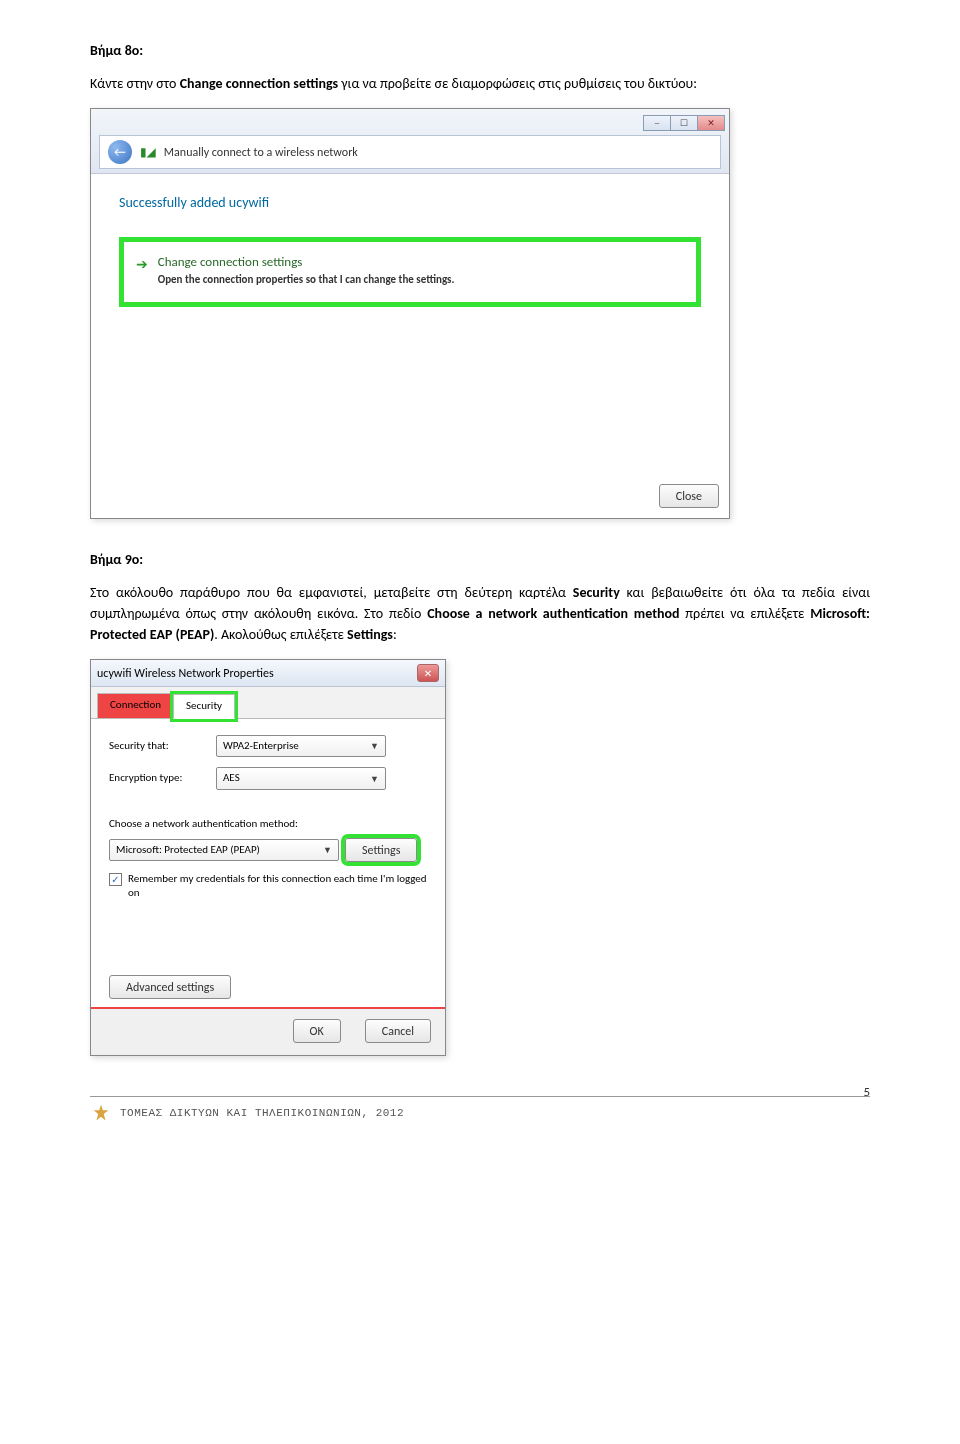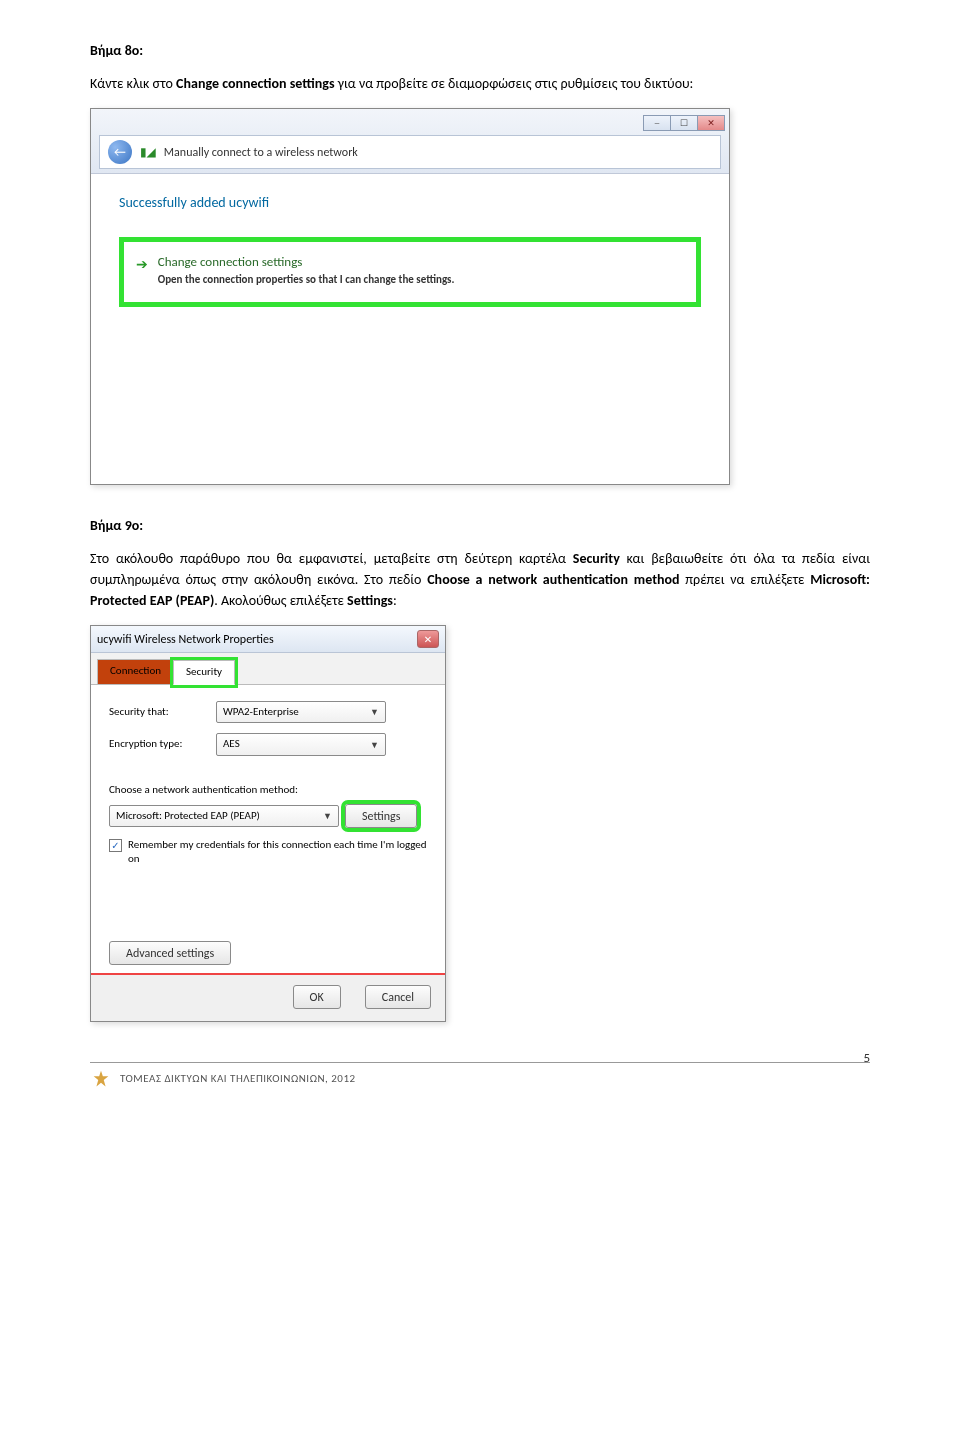--- a/index.html
+++ b/index.html
@@ -98,21 +98,21 @@
   .tabstrip {
     display:flex;
     padding: 6px 6px 0 6px;
     border-bottom:1px solid #bbb;
     background:#f2f2f2;
     gap:0;
   }
   .tab {
     border:1px solid #bbb;
     border-bottom:none;
-    background:#c2410c;
+    background:#ef4444;
     padding:3px 12px;
     font-size:11px;
     margin-right:-1px;
     position:relative;
   }
   .tab.active {
     background:#fff;
     border-bottom:1px solid #fff;
     top:1px;
     outline:3px solid #33e233;
@@ -151,33 +151,33 @@
   .footer {
     border-top:1px solid #999;
     margin-top:40px;
     padding-top:6px;
     display:flex;
     justify-content:space-between;
     align-items:center;
     font-size:11px;
     color:#555;
   }
-  .foot-left { display:flex; gap:8px; align-items:center; }
+  .foot-left { display:flex; gap:8px; align-items:center;font-family:Liberation Mono, monospace; }
   .logo {
     width:22px;height:22px;
   }
   .page-num { font-size:13px; color:#333; position:relative; top:-22px;}
   .smallcaps { font-variant: small-caps; letter-spacing:0.5px; }
 </style>
 </head>
 <body>
 
 <p class="step-heading">Βήμα 8ο:</p>
 <p class="body-text">
-  <span>Κάντε κλικ στο </span><span class="bold">Change connection settings</span><span> για να προβείτε σε διαμορφώσεις στις ρυθμίσεις του δικτύου:</span>
+  <span>Κάντε στην στο </span><span class="bold">Change connection settings</span><span> για να προβείτε σε διαμορφώσεις στις ρυθμίσεις του δικτύου:</span>
 </p>
 
 <div class="win win1">
   <div class="titlebar-frame">
     <div class="titlebar">
       <div class="win-btn">─</div>
       <div class="win-btn">☐</div>
       <div class="win-btn close">✕</div>
     </div>
     <div class="addressbar">
@@ -189,20 +189,23 @@
   <div class="win1-body">
     <div class="success-msg">Successfully added ucywifi</div>
     <div class="hi-box">
       <span class="arrow-ico">➔</span>
       <div>
         <div class="hi-title">Change connection settings</div>
         <div class="hi-sub">Open the connection properties so that I can change the settings.</div>
       </div>
     </div>
   </div>
+  <div class="close-row">
+    <span class="btn">Close</span>
+  </div>
 </div>
 
 <p class="step-heading">Βήμα 9ο:</p>
 <p class="body-text">
   <span>Στο ακόλουθο παράθυρο που θα εμφανιστεί, μεταβείτε στη δεύτερη καρτέλα </span><span class="bold">Security</span><span> και βεβαιωθείτε ότι όλα τα πεδία είναι συμπληρωμένα όπως στην ακόλουθη εικόνα. Στο πεδίο </span><span class="bold">Choose a network authentication method</span><span> πρέπει να επιλέξετε </span><span class="bold">Microsoft: Protected EAP (PEAP)</span><span>. Ακολούθως επιλέξετε </span><span class="bold">Settings</span><span>:</span>
 </p>
 
 <div class="win win2">
   <div class="dlg-titlebar">
     <span>ucywifi Wireless Network Properties</span>

